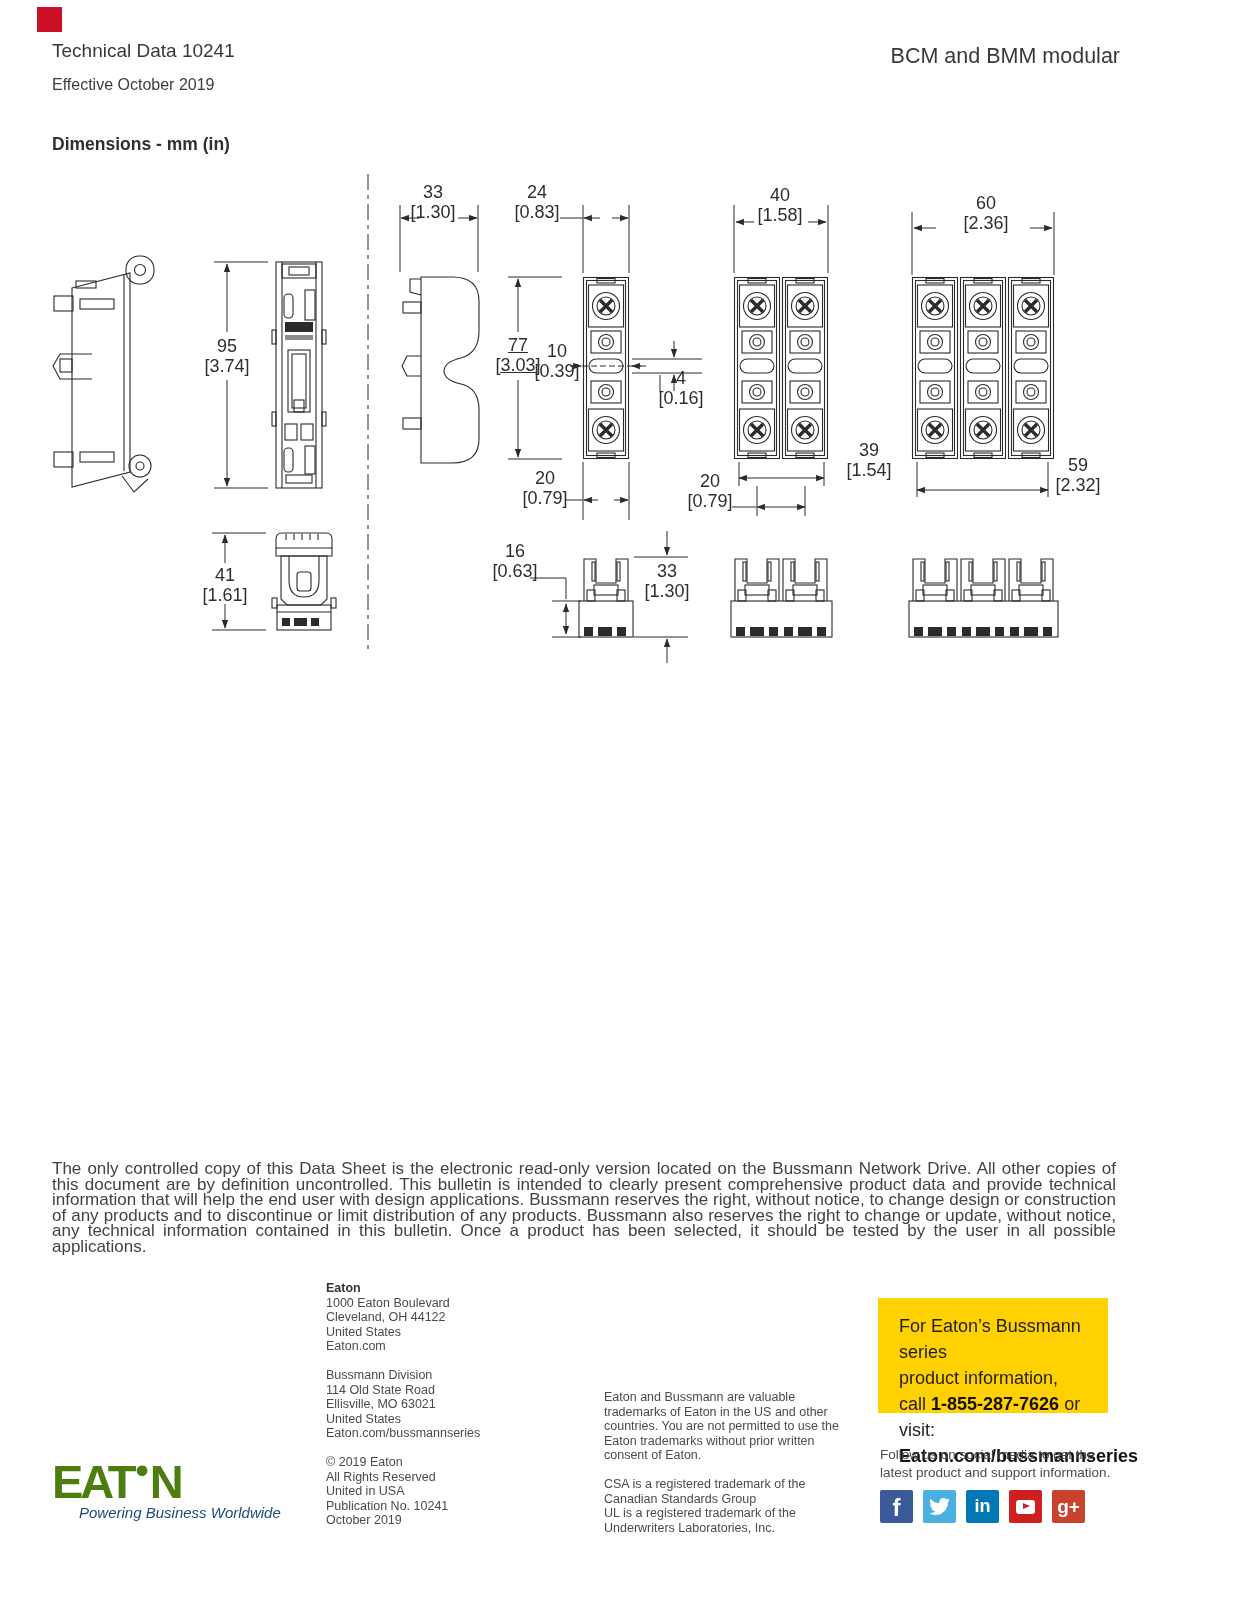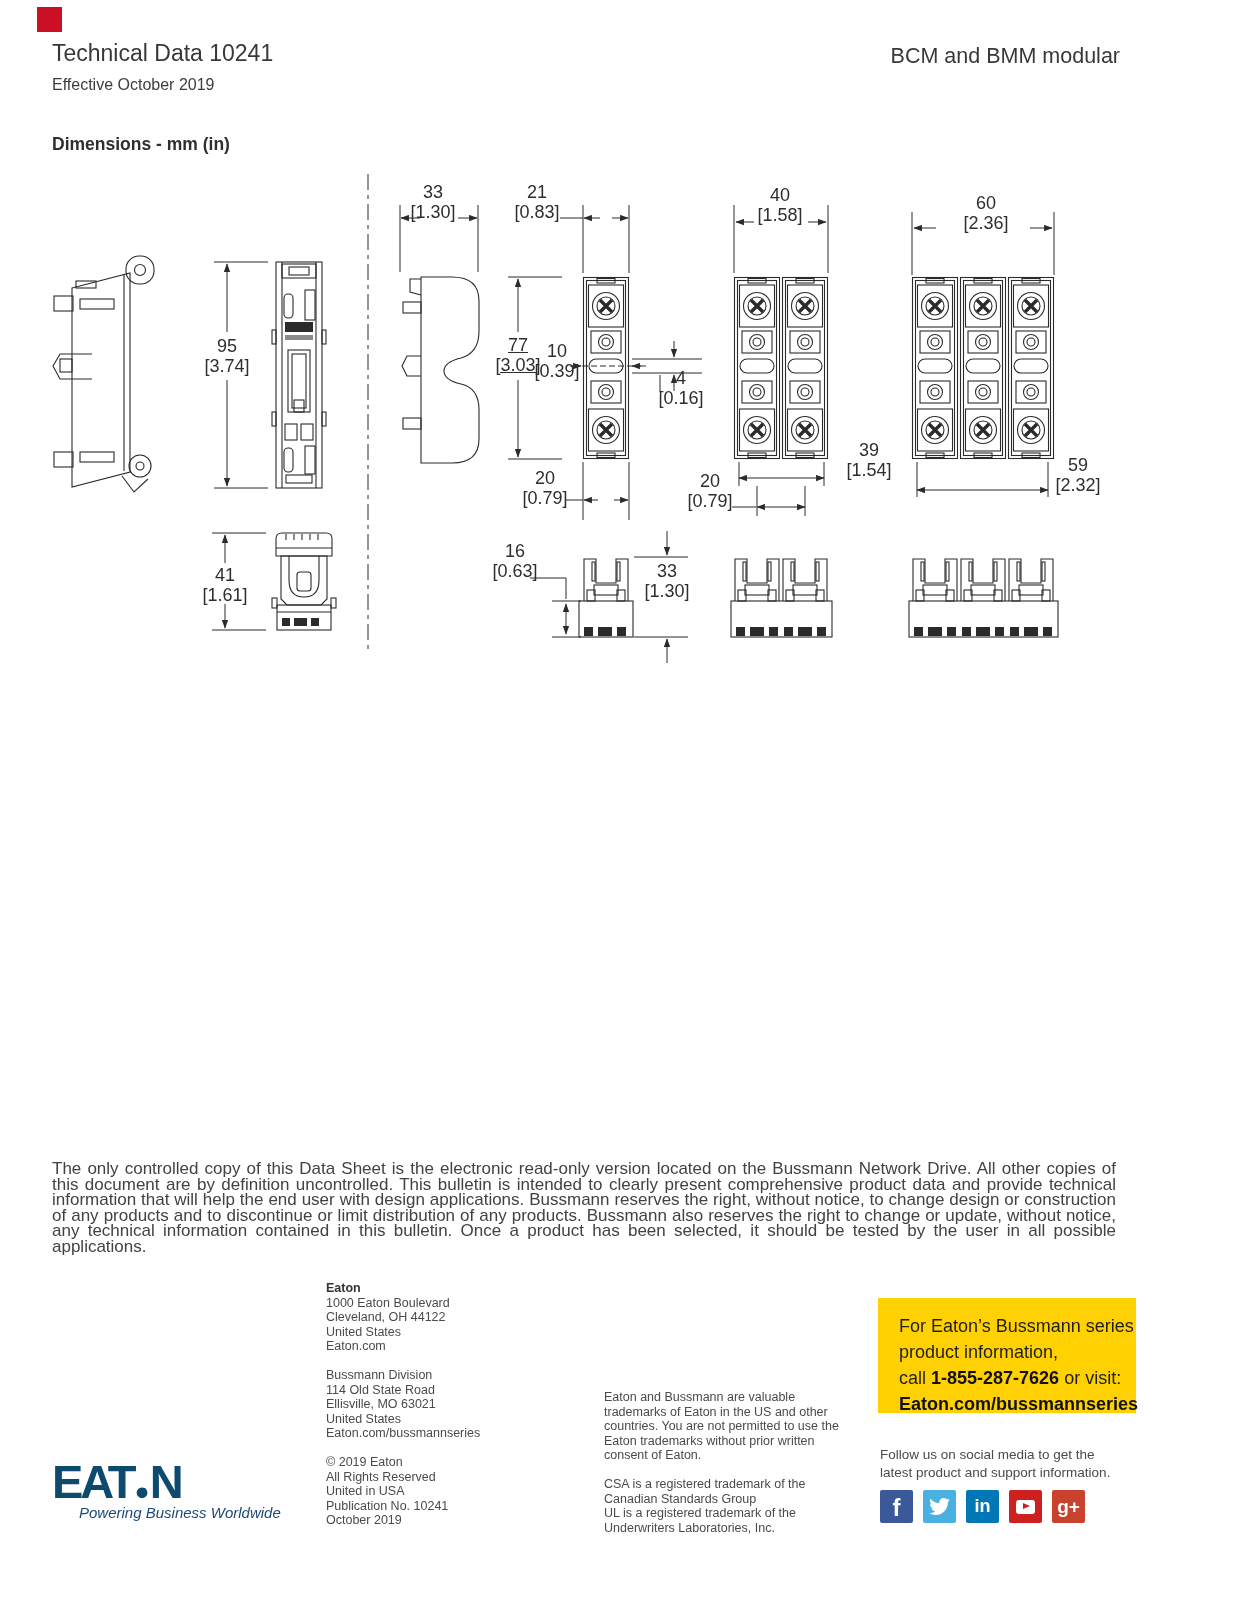--- a/index.html
+++ b/index.html
@@ -1,52 +1,52 @@
 <!DOCTYPE html>
 <html><head>
 <meta charset="utf-8">
 <style>
   html,body{margin:0;padding:0;background:#fff;}
   body{width:1236px;height:1600px;position:relative;font-family:"Liberation Sans","DejaVu Sans",sans-serif;color:#3a3a3a;}
   #page{position:absolute;inset:0;overflow:hidden;}
   .abs{position:absolute;}
   
   .red-square{left:37px;top:7px;width:25px;height:25px;background:#cc1126;}
-  .doc-title{left:52px;top:40px;font-size:23px;color:#383838;text-align:center;}
+  .doc-title{left:52px;top:40px;font-size:19px;color:#383838;text-align:center;}
   .doc-effective{left:52px;top:76px;font-size:16px;color:#3d3d3d;}
   .prod-title{right:116px;top:42px;text-align:right;font-size:21.5px;line-height:28px;color:#383838;}
   .sec-title{left:52px;top:134px;font-size:17.5px;font-weight:bold;color:#2f2f2f;}
   
   .dim{position:absolute;transform:translateX(-50%);text-align:center;font-size:18px;line-height:19.5px;color:#2e2e2e;white-space:nowrap;}
   .note{left:56px;top:615px;font-size:16.5px;line-height:23px;color:#333;}
   
   .disclaimer{left:52px;top:1161px;width:1064px;font-size:17px;line-height:15.6px;text-align:justify;color:#424242;}
   
   .fcol{font-size:12.5px;line-height:14.6px;color:#4a4a4a;}
   .col1{left:326px;top:1281px;}
   .col1 .blk{margin-bottom:14px;}
   .col1 .ttl{font-weight:bold;color:#333;}
   .col2{left:604px;top:1390px;width:250px;}
   .col2 p{margin:0 0 14px 0;}
   .col2 p + p + p{margin-top:-14px;}
-  .infobox{left:878px;top:1298px;width:258px;height:115px;background:#ffd100;}
+  .infobox{left:878px;top:1298px;width:230px;height:115px;background:#ffd100;}
   .infobox .txt{padding:15px 0 0 21px;font-size:18px;line-height:26px;color:#1f1f1f;}
   .infobox b{color:#111;}
   .social-label{left:880px;top:1446px;font-size:13.5px;line-height:17.5px;color:#4a4a4a;}
   .social-row{left:880px;top:1490px;display:flex;gap:10px;}
   .sq{width:33px;height:33px;border-radius:2px;display:flex;align-items:center;justify-content:center;color:#fff;font-weight:bold;}
   .fb{background:#3b5998;font-size:24px;align-items:flex-end;}
   .fb span{line-height:30px;}
   .tw{background:#4ab0e2;}
   .li{background:#0177b5;font-size:18px;}
   .yt{background:#cd201f;}
   .gp{background:#c8422e;font-size:19px;}
   .play{width:19px;height:14px;background:#fff;border-radius:3px;position:relative;}
   .play:after{content:"";position:absolute;left:6.5px;top:3.2px;border-left:7px solid #cd201f;border-top:3.8px solid transparent;border-bottom:3.8px solid transparent;}
-  .logo{left:52px;top:1458px;display:flex;align-items:flex-end;color:#0c4a6e;font-weight:800;font-size:47px;letter-spacing:-3px;line-height:1;}
+  .logo{left:52px;top:1458px;display:flex;align-items:flex-start;color:#4d7c0f;font-weight:800;font-size:47px;letter-spacing:-3px;line-height:1;}
   .logo .dot{font-size:25px;letter-spacing:0;margin:0 0 0 1px;transform:translateY(-1px);}
   .tagline{left:79px;top:1504px;font-style:italic;font-size:15px;color:#1c4977;}
 </style>
 </head>
 <body>
 
 <div id="page">
 
   <div class="abs red-square"></div>
   <div class="abs doc-title">Technical Data 10241</div>
@@ -282,21 +282,21 @@
 
   <div class="dim" style="left:227px;top:337px;">
     <div>95</div>
       <div>[3.74]</div>
   </div>
   <div class="dim" style="left:433px;top:183px;">
     <div>33</div>
       <div>[1.30]</div>
   </div>
   <div class="dim" style="left:537px;top:183px;">
-    <div>21</div>
+    <div>24</div>
       <div>[0.83]</div>
   </div>
   <div class="dim" style="left:518px;top:336px;text-decoration:underline;">
     <div>77</div>
       <div>[3.03]</div>
   </div>
   <div class="dim" style="left:557px;top:342px;">
     <div>10</div>
       <div>[0.39]</div>
   </div>

